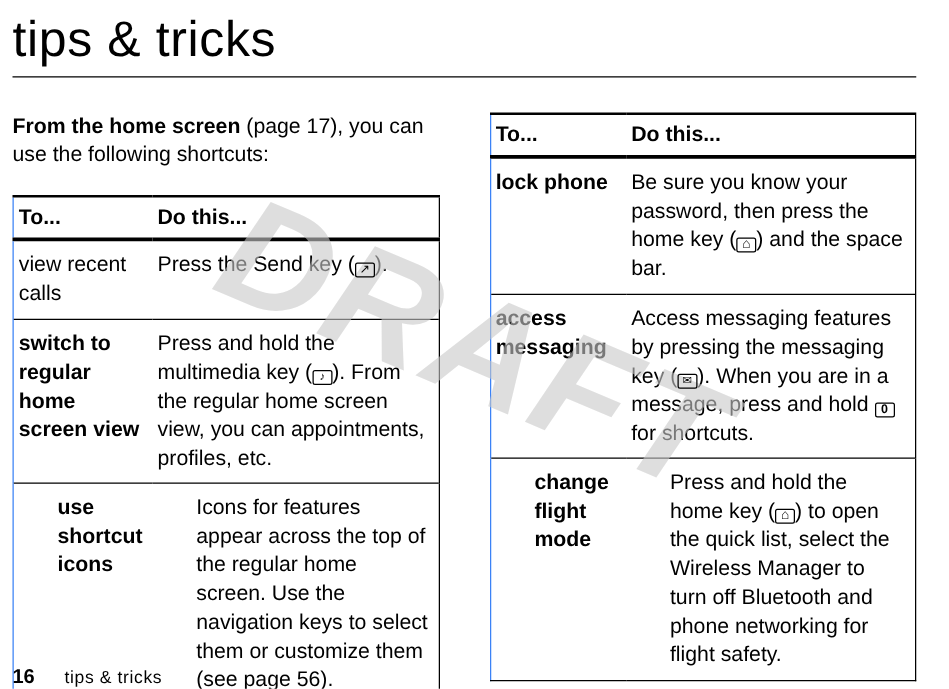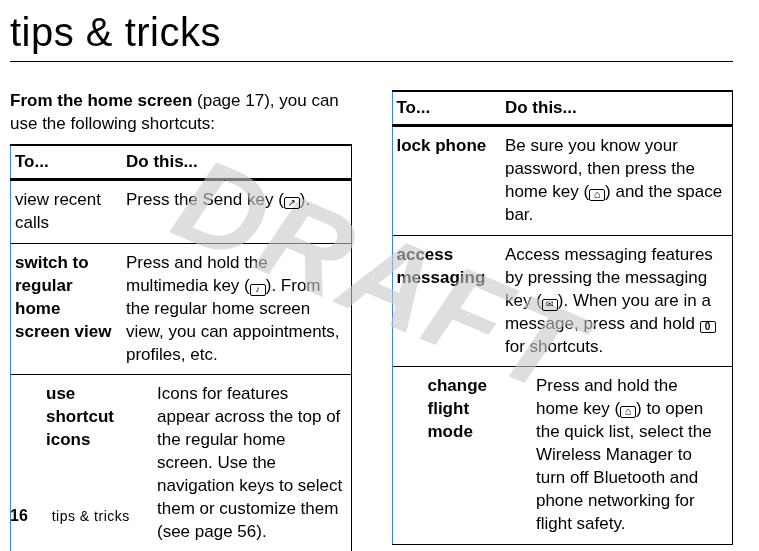--- a/index.html
+++ b/index.html
@@ -2,38 +2,38 @@
 <html><head>
   <meta charset="utf-8">
   <style>
     * { margin: 0; padding: 0; box-sizing: border-box; }
     body { font-family: Arial, Helvetica, sans-serif; width: 759px; height: 551px; position: relative; background: #fff; color: #000; padding: 10px 26px 10px 10px; }
     .watermark { position: absolute; left: 50%; top: 50%; transform: translate(-50%,-50%) rotate(23deg); font-size: 120px; font-weight: 700; color: #c9c9c9; letter-spacing: 4px; opacity: 0.6; pointer-events: none; font-style: italic; }
     .page-title { font-size: 40px; font-weight: 400; margin-bottom: 6px; letter-spacing: 0.5px; }
     .rule { border: none; border-top: 1px solid #000; margin-bottom: 28px; }
     .columns { display: flex; gap: 40px; }
     .col { flex: 1; min-width: 0; }
-    .intro { font-size: 17px; line-height: 1.35; margin-bottom: 8px; }
+    .intro { font-size: 17px; line-height: 1.35; margin-bottom: 20px; }
     .intro .b { font-weight: 700; }
     table { width: 100%; border-collapse: collapse; font-size: 17px; }
     thead th { text-align: left; font-weight: 700; padding: 6px 8px 6px 4px; }
     thead tr { border-top: 2px solid #000; }
     thead { border-bottom: 3px solid #000; }
     tbody td { border-top: 1px solid #000; padding: 8px 8px 8px 4px; vertical-align: top; line-height: 1.35; }
     tbody tr:last-child td { border-bottom: 1px solid #000; padding-left: 35px; }
     td:first-child, th:first-child { border-left: 1px solid #3b82f6; width: 32%; }
     td:last-child, th:last-child { border-right: 1px solid #000; }
     td .bold { font-weight: 700; }
     .icon-box { display: inline-block; border: 1.5px solid #000; border-radius: 2px; width: 16px; height: 12px; vertical-align: -1px; position: relative; font-size: 9px; line-height: 9px; text-align:center; }
     .icon-box.home::after { content: "⌂"; font-size: 11px; position: relative; top: 0; }
     .icon-box.send::after { content: "↗"; font-size: 10px; }
     .icon-box.mm::after { content: "♪"; font-size: 9px; }
     .icon-box.msg::after { content: "✉"; font-size: 9px; }
     .icon-box.zero::after { content: "0"; font-size: 10px; font-weight: bold; }
-    .footer { position: absolute; bottom: 26px; left: 10px; font-size: 14px; }
+    .footer { position: absolute; bottom: 0; left: 10px; font-size: 14px; }
     .footer .pn { font-weight: 700; font-size: 16px; margin-right: 20px; }
     .footer .sec { letter-spacing: 0.5px; }
   </style>
 </head>
 <body>
 
 <div class="watermark">DRAFT</div>
 
 <h1 class="page-title">tips &amp; tricks</h1>
 <hr class="rule">

